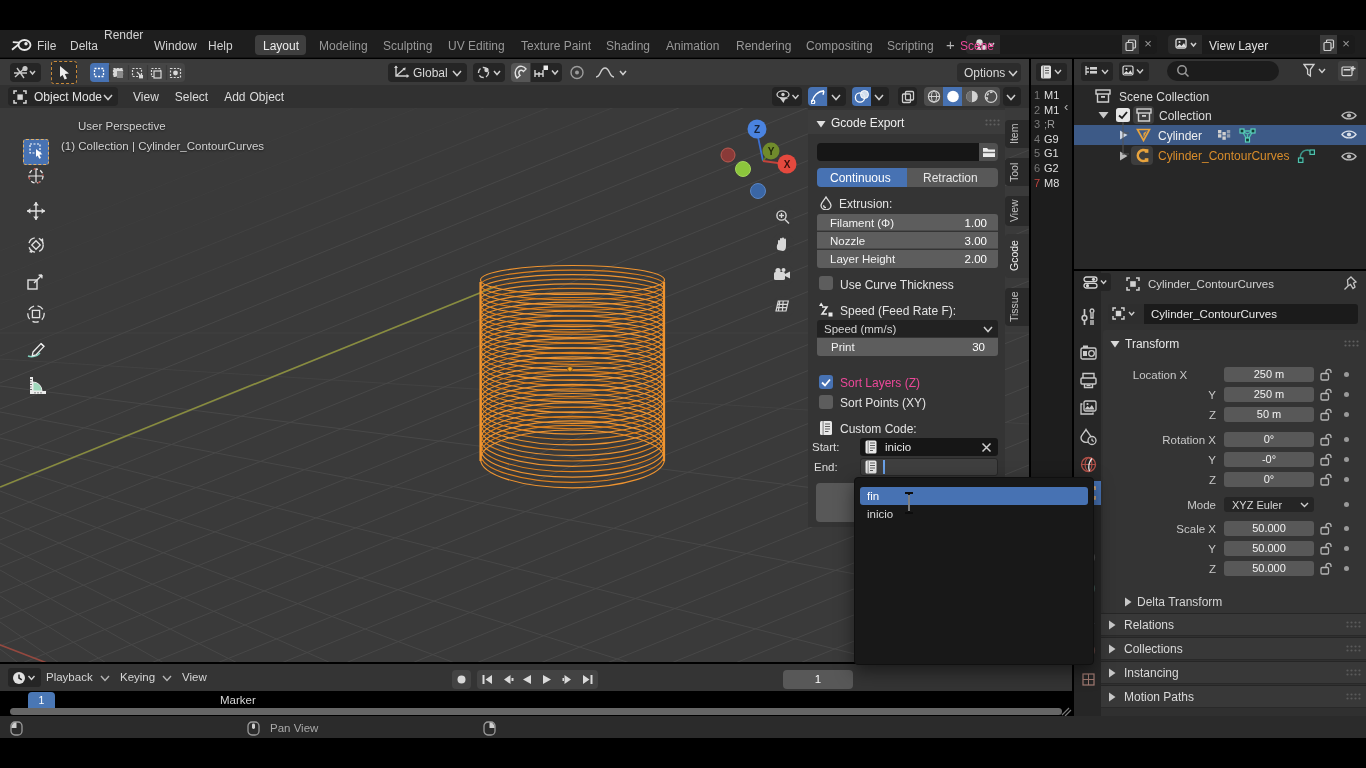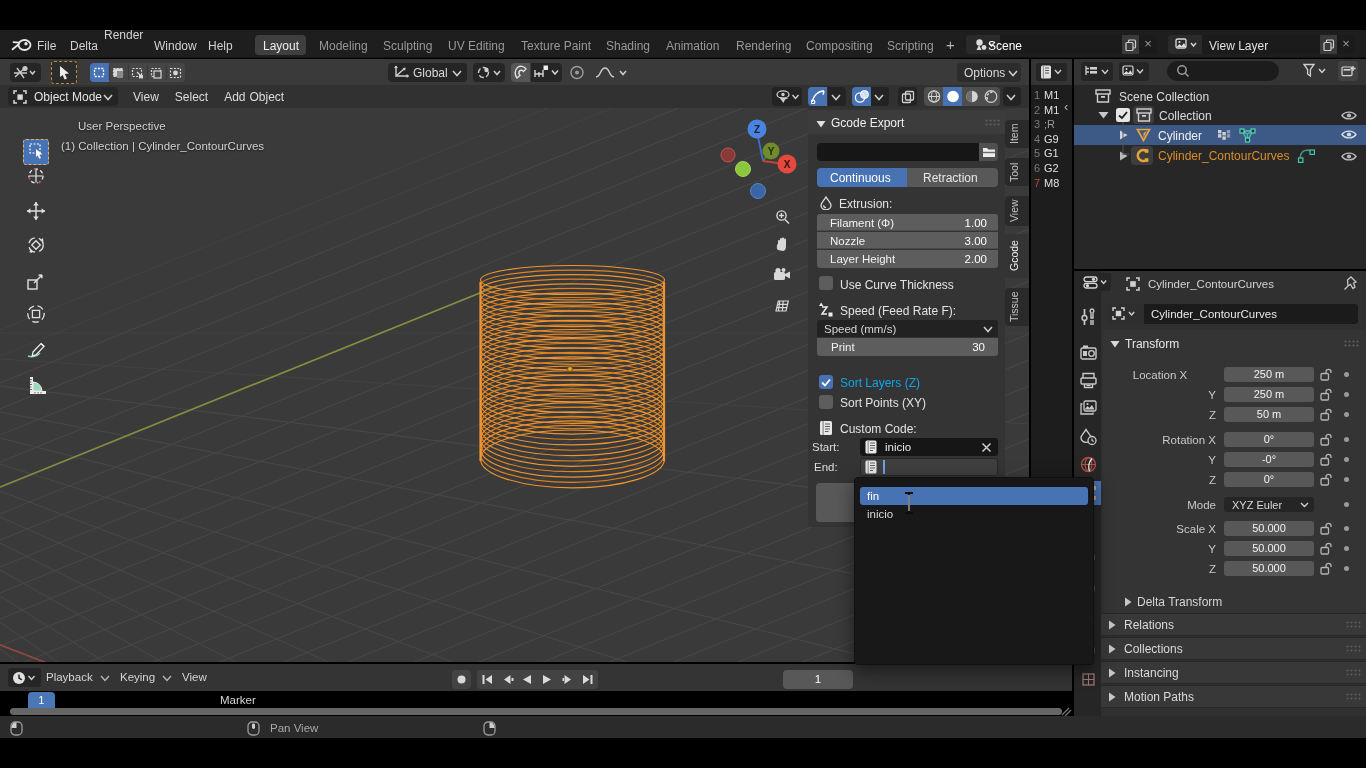--- a/index.html
+++ b/index.html
@@ -36,21 +36,21 @@
 
 <div class="a" style="left:966px;top:35px;width:34px;height:19px;background:#2a2a2a;border-radius:4px 0 0 4px">
  <svg style="position:absolute;left:5px;top:3px" width="25" height="13" viewBox="0 0 25 13">
   <circle cx="8.5" cy="4.5" r="3.2" fill="#dcdcdc"></circle>
   <path d="M5.5 12 L8 7 L10.5 12 Z" fill="#dcdcdc"></path>
         <circle cx="13" cy="9.5" r="2.4" fill="#dcdcdc"></circle>
   <path d="M18 5 l2.5 3 l2.5 -3" stroke="#cfcfcf" stroke-width="1.5" fill="none"></path>
  </svg>
 </div>
 <div class="a" style="left:1000px;top:35px;width:122px;height:19px;background:#1b1b1b"></div>
-<div class="a" style="left:988px;top:39px;color:#ffffff">Scene</div>
+<div class="a" style="left:960px;top:39px;color:#ec4899">Scene</div>
 <div class="a" style="left:1122px;top:35px;width:17px;height:19px;background:#3a3a3a">
  <svg style="position:absolute;left:3px;top:4px" width="12" height="12" viewBox="0 0 12 12">
         <rect x="3.5" y="1" width="7" height="8" rx="1" fill="none" stroke="#cfcfcf" stroke-width="1.2"></rect>
         <rect x="1" y="3.5" width="7" height="8" rx="1" fill="#3a3a3a" stroke="#cfcfcf" stroke-width="1.2"></rect>
       </svg>
 </div>
 <div class="a" style="left:1139px;top:35px;width:18px;height:19px;background:#1b1b1b;border-radius:0 4px 4px 0;color:#9a9a9a;font-size:13px;text-align:center;line-height:18px">×</div>
 
 <div class="a" style="left:1168px;top:35px;width:34px;height:19px;background:#2a2a2a;border-radius:4px 0 0 4px">
  <svg style="position:absolute;left:5px;top:3px" width="25" height="13" viewBox="0 0 25 13">
@@ -466,21 +466,21 @@
       <path d="M1 1 l4 4.5 L9 1" stroke="#cfcfcf" stroke-width="1.5" fill="none"></path>
     </svg>
 <div class="a" style="left:817px;top:338px;width:181px;height:18px;background:#5d5d5d;border-radius:0 0 3px 3px"></div>
 <div class="a" style="left:831px;top:341px;color:#f2f2f2;font-size:11.5px">Print</div>
     <div class="a" style="left:945px;top:341px;width:40px;text-align:right;color:#fff;font-size:11.5px">30</div>
 
 <div class="a r3" style="left:819px;top:375px;width:14px;height:14px;background:#4772b3"></div>
 <svg class="a" style="left:821px;top:378px" width="10" height="9" viewBox="0 0 10 9">
       <path d="M1 4.5 L4 7.5 L9 1.5" stroke="#fff" stroke-width="1.8" fill="none"></path>
     </svg>
-<div class="a" style="left:840px;top:376px;color:#0ea5e9;font-size:12px">Sort Layers (Z)</div>
+<div class="a" style="left:840px;top:376px;color:#ec4899;font-size:12px">Sort Layers (Z)</div>
 <div class="a r3" style="left:819px;top:395px;width:14px;height:14px;background:#5d5d5d"></div>
 <div class="a" style="left:840px;top:396px;color:#e3e3e3;font-size:12px">Sort Points (XY)</div>
 
 <svg class="a" style="left:819px;top:420px" width="15" height="16" viewBox="0 0 15 16">
       <rect x="1" y="1" width="12" height="14" rx="1.5" fill="#e8e8e8"></rect>
       <rect x="3.5" y="1" width="1.2" height="14" fill="#8a8a8a"></rect>
       <path d="M6 4 h5 M6 6.5 h5 M6 9 h5 M6 11.5 h3.5" stroke="#5a5a5a" stroke-width="1"></path>
     </svg>
 <div class="a" style="left:840px;top:422px;color:#e3e3e3;font-size:12px">Custom Code:</div>
 <div class="a" style="left:812px;top:441px;color:#dcdcdc;font-size:11.5px">Start:</div>

